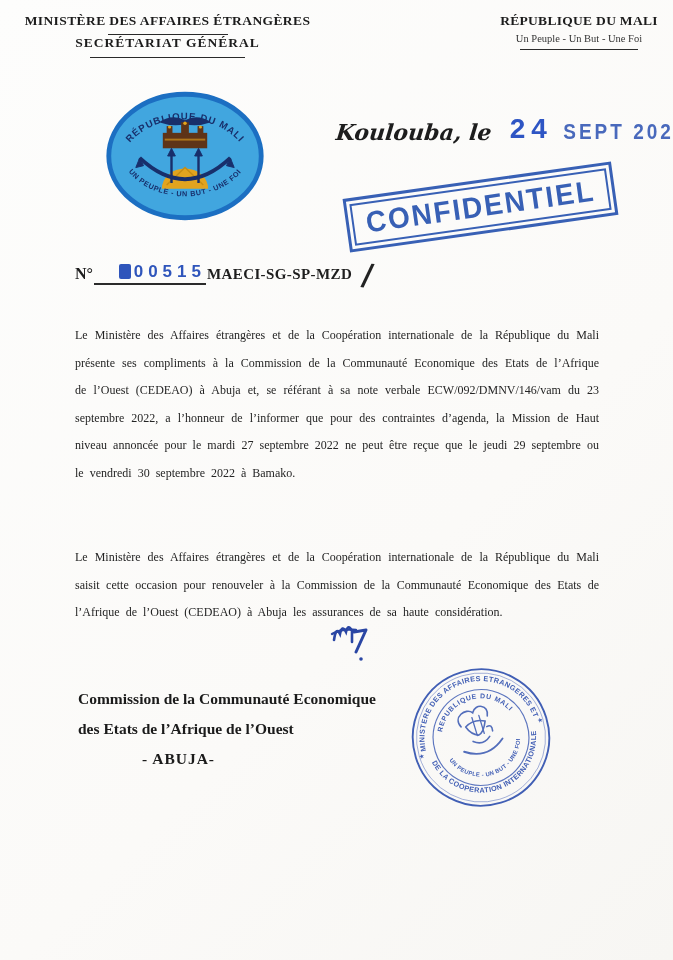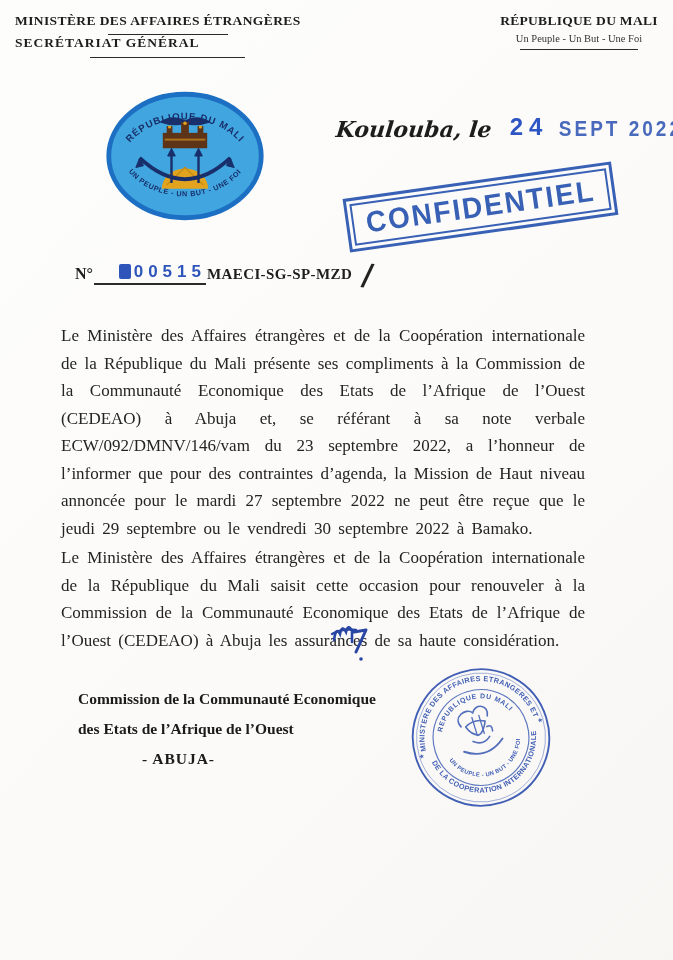--- a/index.html
+++ b/index.html
@@ -4,39 +4,39 @@
 <style>
   html,body{margin:0;padding:0;background:#e8e8e8;}
   .page{
     position:relative;width:673px;height:960px;margin:0 auto;
     background:linear-gradient(135deg,#fdfdfc 0%,#fbfaf8 60%,#f7f6f3 100%);
     overflow:hidden;
     font-family:"Liberation Serif", serif;
     color:#262626;
   }
   
-  .hdr-left{position:absolute;left:15px;top:12px;width:305px;}
+  .hdr-left{position:absolute;left:15px;top:12px;width:305px;text-align:center;}
   .hdr-left .t{font-weight:bold;font-size:13.5px;letter-spacing:.4px;line-height:18px;color:#1c1c1c;}
   .rule{height:0;border-top:1.6px solid #2a2a2a;margin:4px auto 0;}
   .rule.r1{width:120px;}
   .hdr-left .sec{font-weight:bold;font-size:13.5px;letter-spacing:1px;color:#1c1c1c;}
   .rule.r2{width:155px;margin-top:6px;}
   .hdr-right{position:absolute;left:494px;top:13px;width:170px;text-align:center;}
   .hdr-right .rep{font-weight:bold;font-size:13.5px;letter-spacing:.3px;color:#1c1c1c;}
   .hdr-right .motto{font-size:10.5px;margin-top:4px;color:#333;}
   .rule.r3{width:118px;margin-top:5px;border-top-width:1.8px;}
   
   .emblem{position:absolute;left:103px;top:88px;width:164px;height:136px;}
   
   .dateline{position:absolute;left:336px;top:113px;white-space:nowrap;}
   .place{display:inline-block;font-family:"DejaVu Serif",serif;font-style:italic;font-weight:bold;
          font-size:22px;transform:skewX(-6deg);color:#1d1d1d;}
   .datestamp{display:inline-block;margin-left:14px;font-family:"Liberation Sans",sans-serif;
          color:#3156b4;vertical-align:2px;}
-  .datestamp .day{font-weight:bold;font-size:24px;letter-spacing:6px;color:#2e55c4;}
+  .datestamp .day{font-weight:bold;font-size:28px;letter-spacing:6px;color:#2e55c4;}
   .datestamp .rest{font-weight:bold;font-size:19px;letter-spacing:3px;opacity:.88;
          transform:scaleY(1.12);display:inline-block;margin-left:6px;}
   
   .conf-stamp{position:absolute;left:345px;top:180px;transform:rotate(-8deg);
       border:3px solid #2a55b0;padding:3px;opacity:.93;}
   .conf-inner{border:2px solid #2a55b0;padding:3px 12px;}
   .conf-text{font-family:"Liberation Sans",sans-serif;font-weight:bold;font-size:28px;
       letter-spacing:2px;color:#2a55b0;transform:scaleY(1.05);}
   
   .refline{position:absolute;left:75px;top:262px;display:flex;align-items:flex-end;}
@@ -44,21 +44,21 @@
   .ref-numbox{width:112px;border-bottom:2.2px solid #2b2b2b;margin:0 1px;text-align:right;
       padding-bottom:1px;white-space:nowrap;}
   .ink-blob{display:inline-block;width:12px;height:15px;background:#2f55bb;border-radius:2px;
       vertical-align:-2px;margin-right:3px;}
   .ref-num{font-family:"Liberation Sans",sans-serif;font-weight:bold;font-size:17px;
       letter-spacing:5px;color:#2f55bb;}
   .ref-code{font-weight:bold;font-size:15px;letter-spacing:.4px;color:#1e1e1e;padding-bottom:2px;}
   .hand-slash{font-family:"DejaVu Serif",serif;font-size:30px;font-weight:bold;color:#222;
       display:inline-block;transform:rotate(8deg);margin-left:10px;line-height:20px;}
   
-  .para{position:absolute;left:61px;width:524px;font-size:17px;line-height:27.5px;
+  .para{position:absolute;left:75px;width:524px;font-size:12px;line-height:27.5px;
       text-align:justify;word-spacing:3px;color:#242424;}
   .p1{top:322px;}
   .p2{top:544px;}
   .paraph{position:absolute;left:330px;top:618px;width:44px;height:46px;}
   
   .recipient{position:absolute;left:78px;top:684px;font-weight:bold;font-size:15.5px;
       line-height:30px;color:#1b1b1b;}
   .recipient .l3{padding-left:64px;letter-spacing:1px;}
   
   .seal{position:absolute;left:406px;top:665px;width:150px;height:145px;

